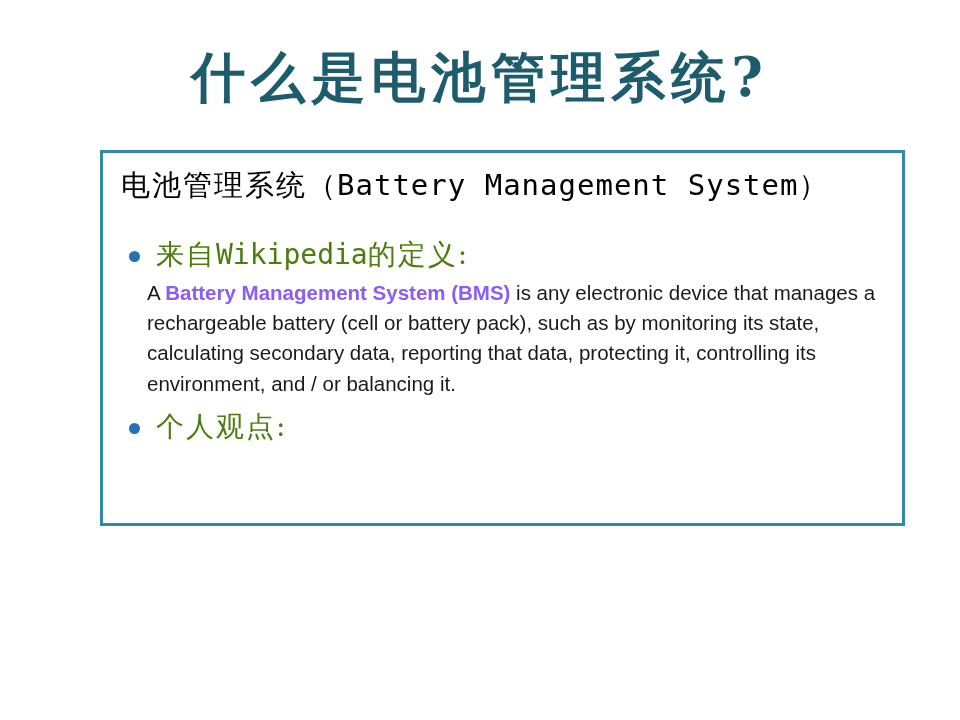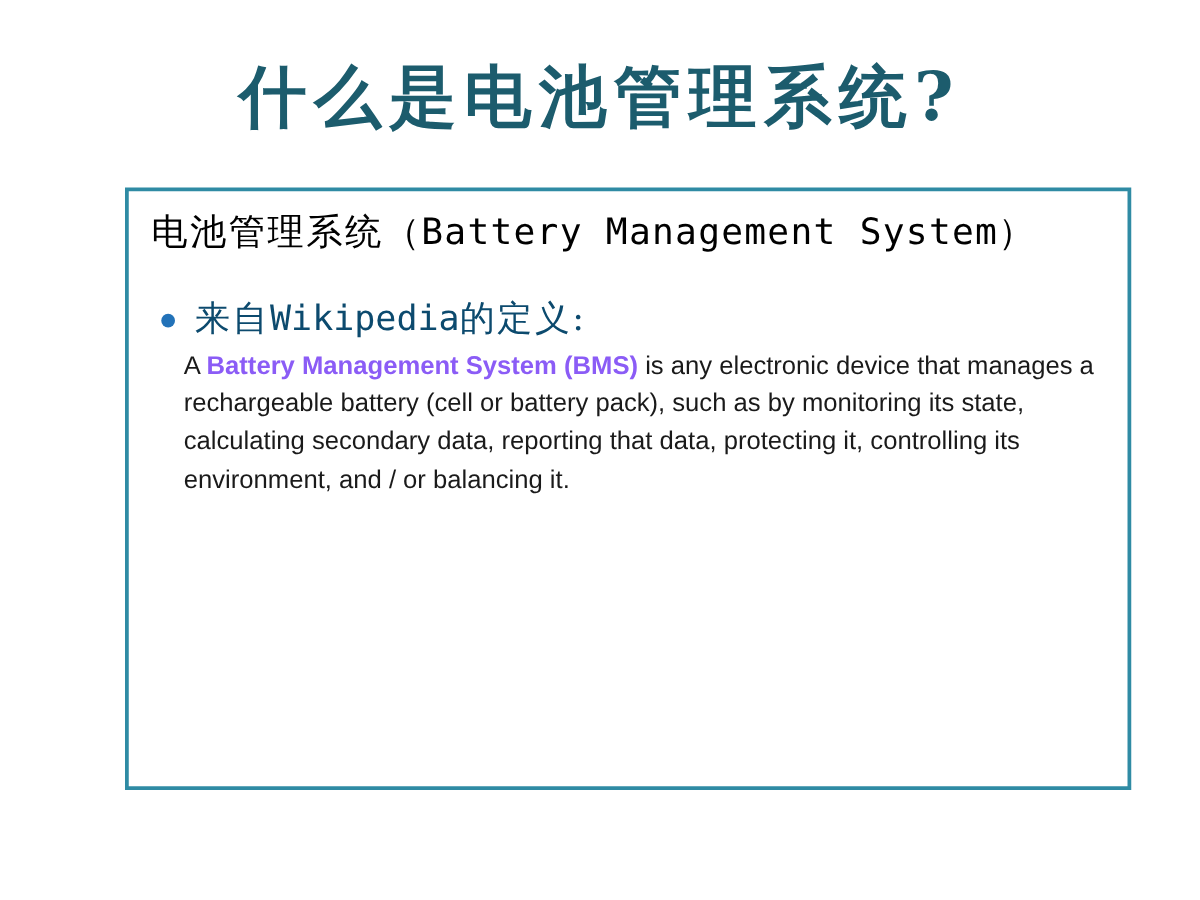--- a/index.html
+++ b/index.html
@@ -36,21 +36,21 @@
     line-height: 1.1;
     white-space: nowrap;
   }
 
   
   .content-box {
     position: absolute;
     left: 100px;
     top: 150px;
     width: 805px;
-    height: 482px;
+    height: 376px;
     box-sizing: border-box;
     border: 3px solid #2f8ba4;
     background: #ffffff;
     padding: 14px 18px 0 18px;
   }
 
   
   .box-heading {
     color: #000000;
     font-family: "DejaVu Sans Mono", "Liberation Mono", monospace;
@@ -79,21 +79,21 @@
   .bullet-dot {
     flex: 0 0 auto;
     width: 11px;
     height: 11px;
     border-radius: 50%;
     background: #2272b8;
     margin: 14px 16px 0 8px;
   }
 
   .bullet-label {
-    color: #0c4a6e;
+    color: #4d7c0f;
     font-family: "DejaVu Serif", "Liberation Serif", serif;
     font-size: 28px;
     font-weight: 500;
     line-height: 1.3;
     letter-spacing: 2px;
     white-space: nowrap;
   }
   .bullet-label .latin {
     font-family: "DejaVu Sans Mono", "Liberation Mono", monospace;
     letter-spacing: 0;
@@ -146,16 +146,20 @@
       <span class="cjk">电池管理系统</span><span>（Battery Management System）</span>
     </div>
 
     <div class="bullet-row first">
       <span class="bullet-dot"></span>
       <span class="bullet-label"><span>来自</span><span class="latin">Wikipedia</span><span>的定义:</span></span>
     </div>
 
     <p class="def-paragraph"><span>A </span><span class="hl">Battery Management System (BMS)</span><span> is any electronic device that manages a rechargeable battery (cell or battery pack), such as by monitoring its state, calculating secondary data, reporting that data, protecting it, controlling its environment, and / or balancing it.</span></p>
 
+    <div class="bullet-row second">
+      <span class="bullet-dot"></span>
+      <span class="bullet-label">个人观点:</span>
+    </div>
 
 
   </div>
 </div>
 
 </body></html>

